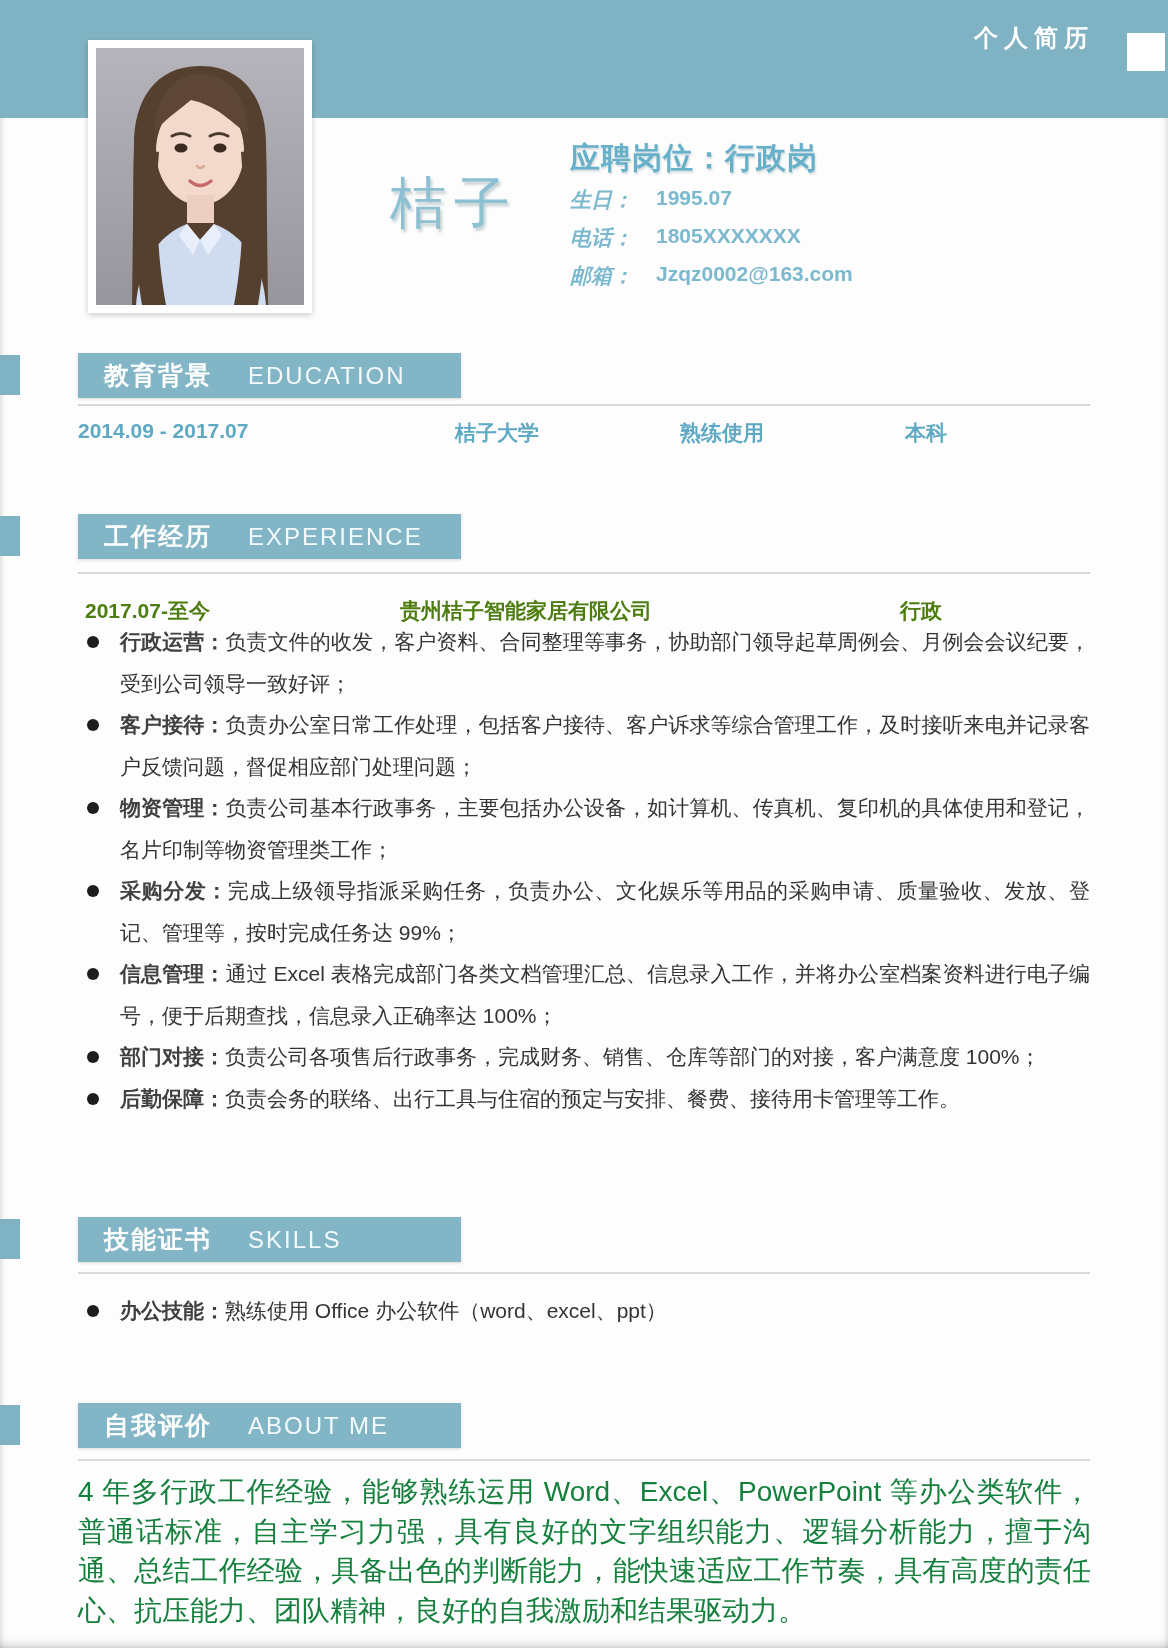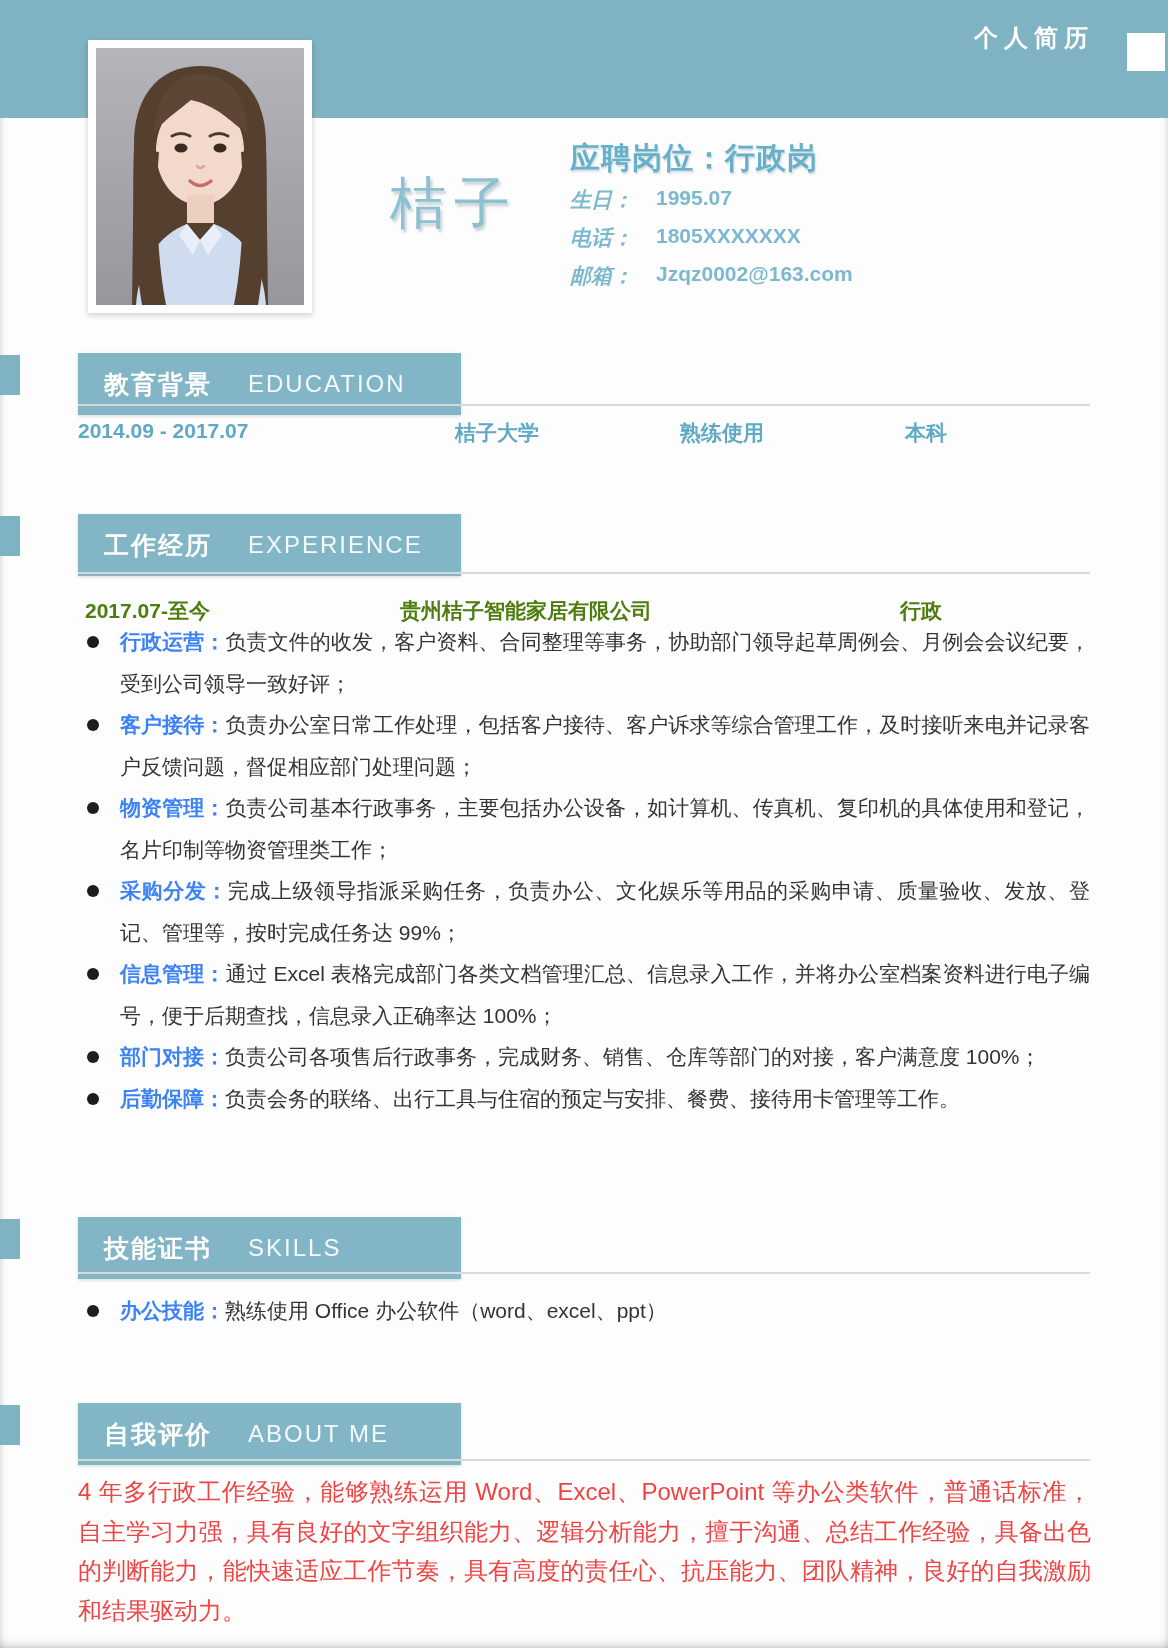--- a/index.html
+++ b/index.html
@@ -28,21 +28,21 @@
   .name { position:absolute; left:390px; top:166px; font-size:56px; font-weight:normal;
           color:#8cc0d2; letter-spacing:8px; text-shadow:2px 3px 3px rgba(90,120,130,0.35); }
   .apply-pos { position:absolute; left:570px; top:138px; font-size:30px; font-weight:bold;
                color:#67b0ca; letter-spacing:1px; text-shadow:1px 2px 2px rgba(90,120,130,0.25); }
   .contact { position:absolute; left:570px; top:186px; }
   .contact-row { display:flex; font-size:21px; font-weight:bold; color:#7cb9cf; margin-bottom:10px; }
   .c-label { width:86px;font-style:italic; }
 
   
   .sec-tab  { position:absolute; left:0; width:20px; height:40px; background:#7fb3c3; }
-  .sec-bar  { position:absolute; left:78px; width:383px; height:62px; background:#82b6c6;
+  .sec-bar  { position:absolute; left:78px; width:383px; height:45px; background:#82b6c6;
               display:flex; align-items:center; box-shadow:0 1px 3px rgba(0,0,0,0.15); }
   .sec-cn { font-size:25px; font-weight:bold; color:#ffffff; margin-left:26px; letter-spacing:2px; }
   .sec-en { font-size:24px; font-weight:400; color:#f4fafb; margin-left:36px; letter-spacing:2px; }
   .sec-line { position:absolute; left:78px; width:1012px; height:2px; background:#d9d9d9; }
 
   
   #edu-tab { top:355px; } #edu-bar { top:353px; } #edu-line { top:404px; }
   .edu-row { position:absolute; top:419px; left:0; width:1168px; height:30px;
              font-size:21px; font-weight:bold; color:#5fa9c4; }
   .edu-row span { position:absolute; }
@@ -54,32 +54,32 @@
               font-size:21px; font-weight:bold; color:#4d7c0f; }
   .exp-head span { position:absolute; }
   .exp-period { left:85px; } .exp-company { left:400px; } .exp-role { left:900px; }
 
   ul.bullets { list-style:none; position:absolute; left:78px; width:1012px; }
   #exp-bullets { top:621px; }
   ul.bullets li { position:relative; padding-left:42px; font-size:21px; line-height:41.5px;
                   color:#343434; text-align:justify; }
   ul.bullets .dot { position:absolute; left:9px; top:15px; width:12px; height:12px;
                     background:#1d1d1d; border-radius:50%; }
-  .b-label { font-weight:bold; color:#3b82f6; }
+  .b-label { font-weight:bold; color:#404040; }
 
   
   #skl-tab { top:1219px; } #skl-bar { top:1217px; } #skl-line { top:1272px; }
   #skl-bullets { top:1292px; }
   #skl-bullets li { line-height:38px; }
   #skl-bullets .dot { top:13px; }
 
   
   #abt-tab { top:1405px; } #abt-bar { top:1403px; } #abt-line { top:1459px; }
   .about-text { position:absolute; left:78px; top:1472px; width:1013px;
-                font-size:24px; line-height:39.5px; color:#ef4444; text-align:justify; }
+                font-size:28px; line-height:39.5px; color:#15803d; text-align:justify; }
 </style>
 </head>
 <body>
 
 <div class="page">
 
   <div class="top-band"></div>
   <div class="doc-title">个人简历</div>
   <div class="corner-square"></div>
 

